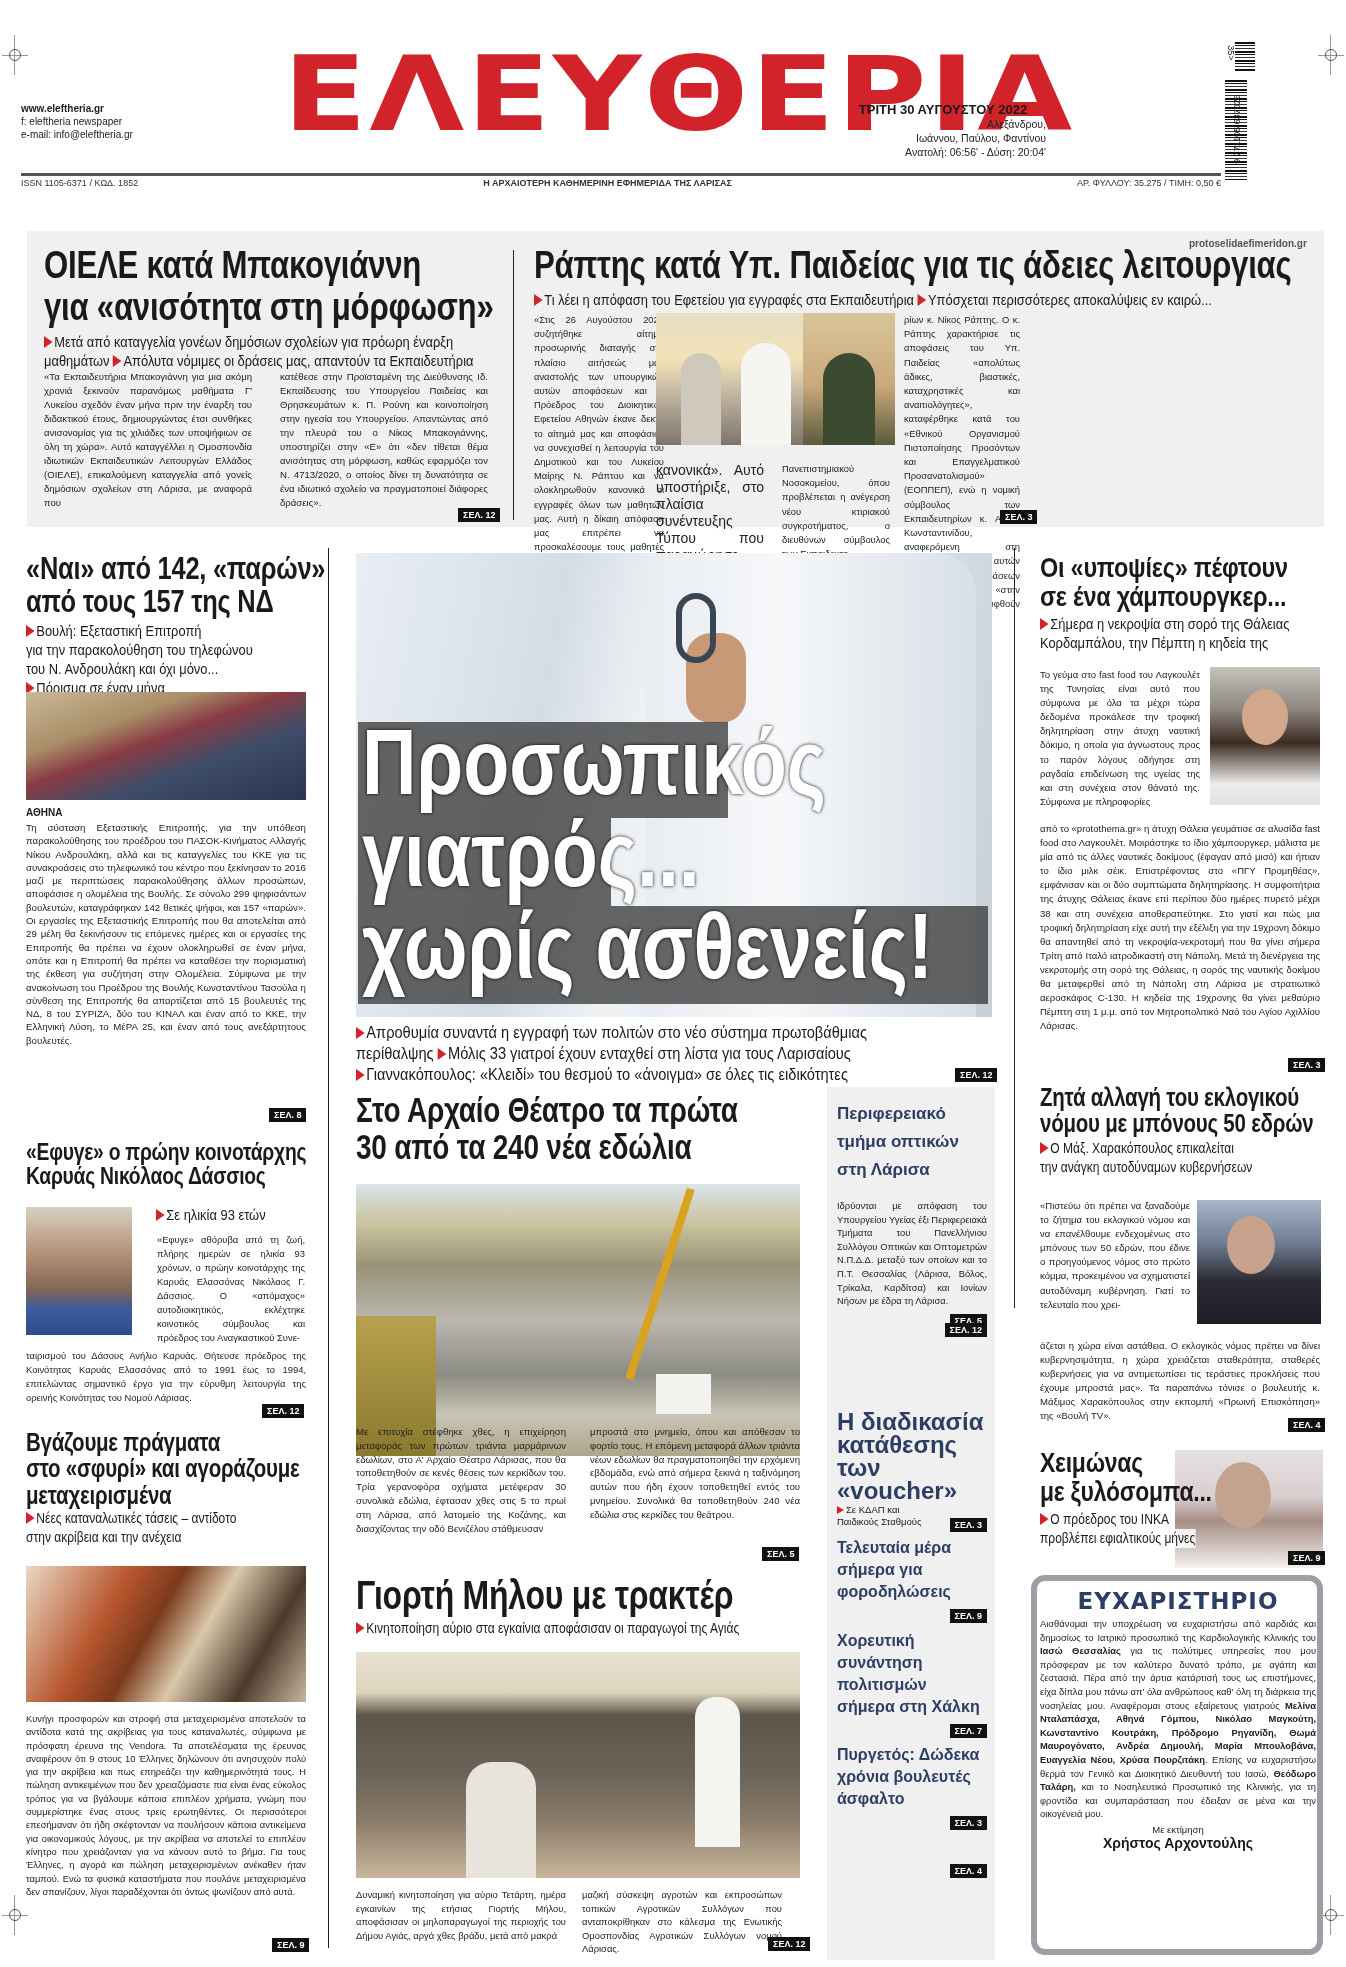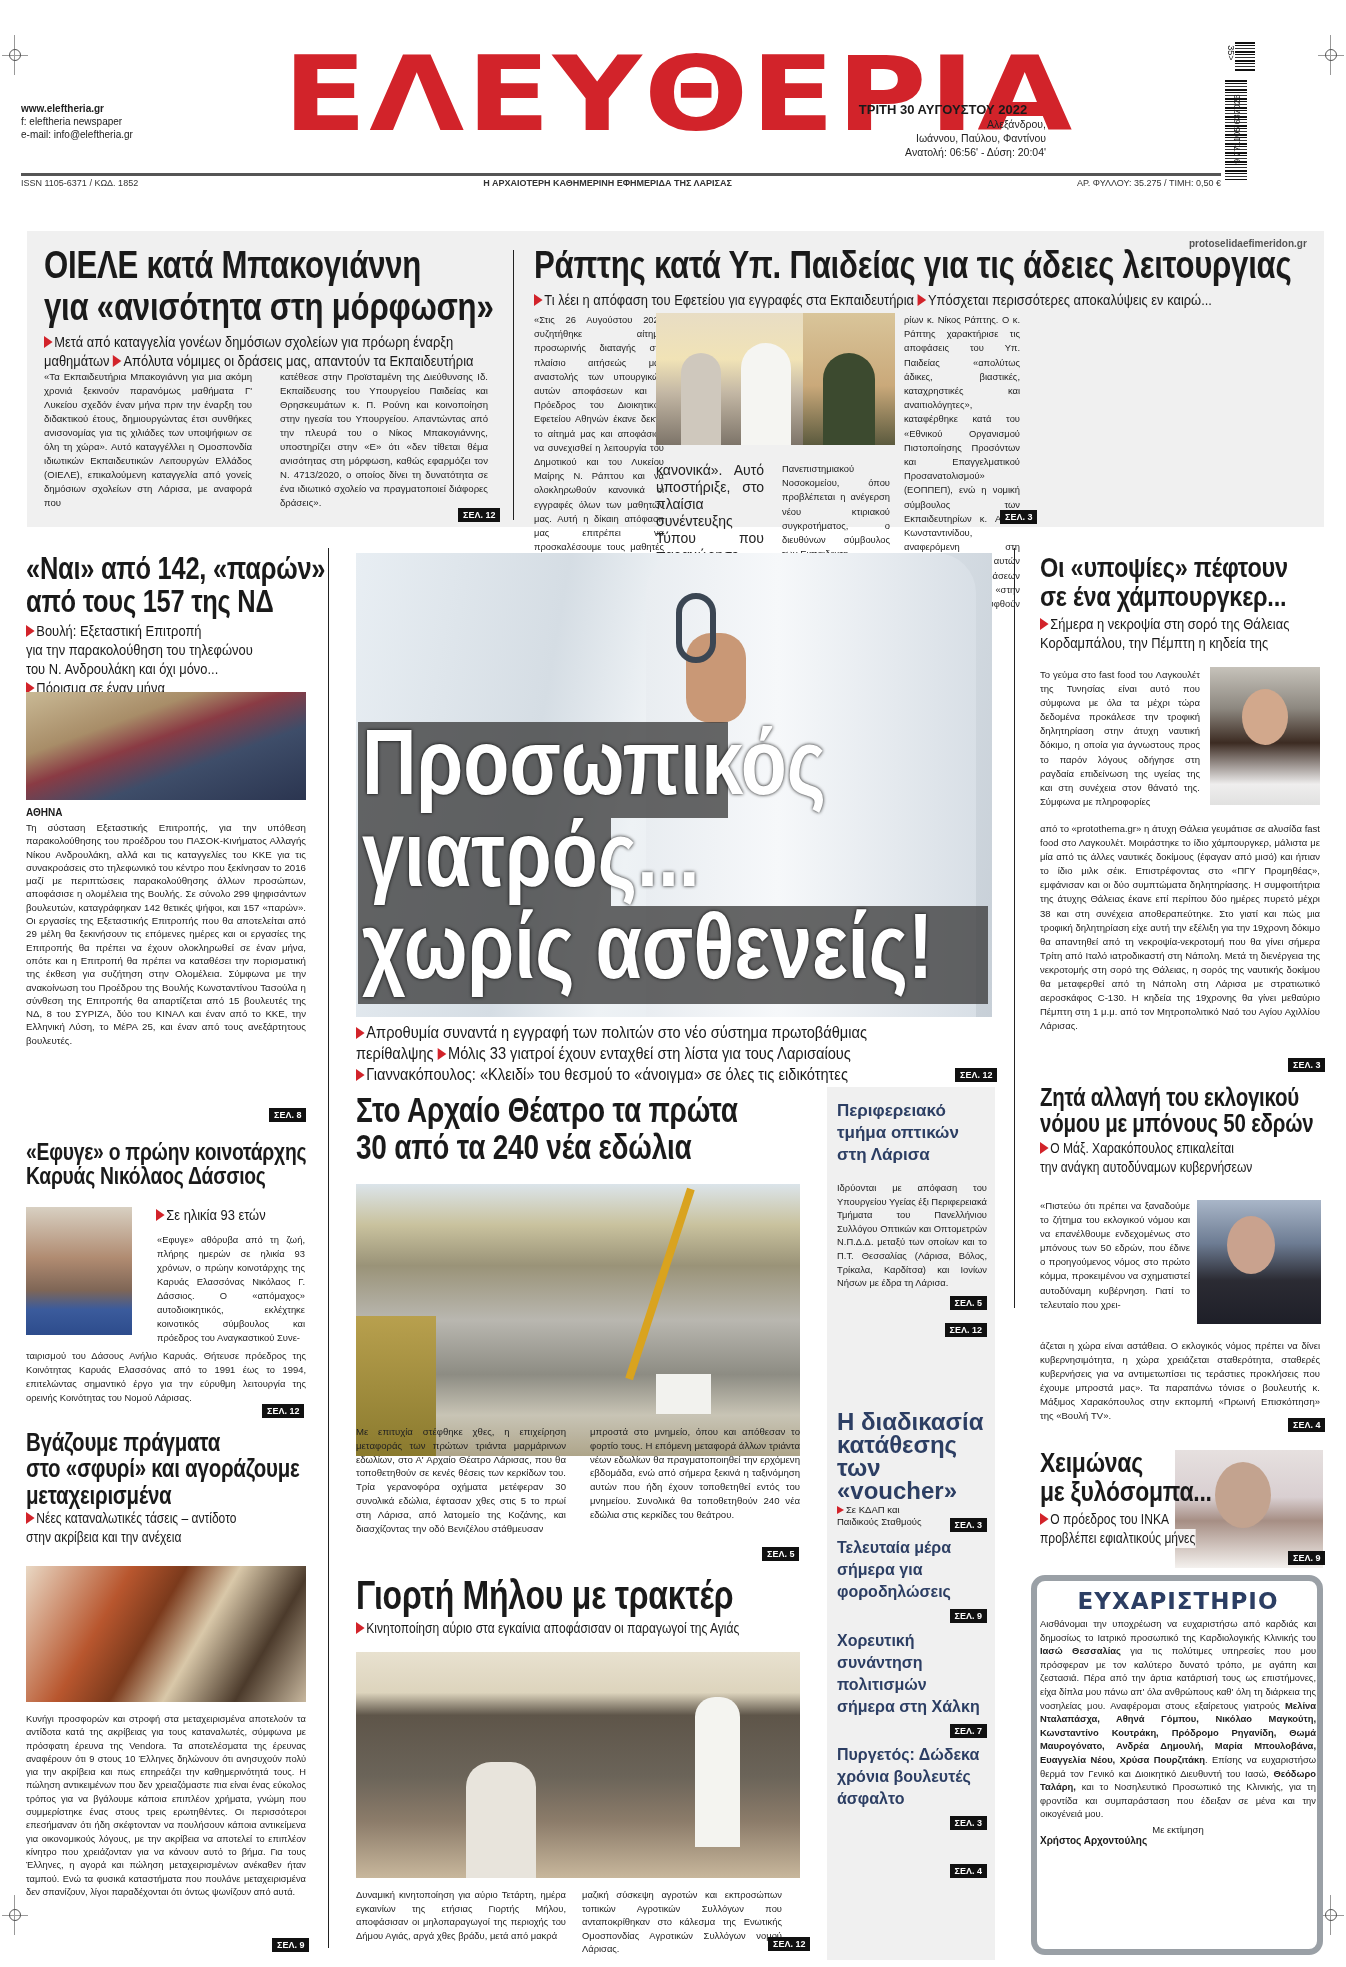--- a/index.html
+++ b/index.html
@@ -186,21 +186,21 @@
 <div class="abs photo" style="left:356px;top:1652px;width:444px;height:226px;background:linear-gradient(180deg,#e8e1cf 0%,#ddd4bd 18%,#5e5549 28%,#6b6459 55%,#8c7c6a 75%,#c8b79c 100%)">
   <div style="position:absolute;right:60px;top:45px;width:45px;height:150px;background:#f4f4f0;border-radius:20px 20px 0 0"></div>
   <div style="position:absolute;left:110px;top:110px;width:70px;height:116px;background:#e8e4dc;border-radius:25px 25px 0 0"></div>
 </div>
 <div class="abs body" style="left:356px;top:1888px;width:210px;font-size:9.4px;line-height:13.5px">Δυναμική κινητοποίηση για αύριο Τετάρτη, ημέρα εγκαινίων της ετήσιας Γιορτής Μήλου, αποφάσισαν οι μηλοπαραγωγοί της περιοχής του Δήμου Αγιάς, αργά χθες βράδυ, μετά από μακρά</div>
 <div class="abs body" style="left:582px;top:1888px;width:200px;font-size:9.4px;line-height:13.5px">μαζική σύσκεψη αγροτών και εκπροσώπων τοπικών Αγροτικών Συλλόγων που ανταποκρίθηκαν στο κάλεσμα της Ενωτικής Ομοσπονδίας Αγροτικών Συλλόγων νομού Λάρισας.</div>
 <div class="abs sel" style="left:768px;top:1937px">ΣΕΛ. 12</div>
 
 <div class="abs gray-box" style="left:827px;top:1087px;width:168px;height:873px"></div>
 <div class="abs" style="left:837px;top:1100px;width:150px">
-  <div class="blue" style="font-weight:bold;font-size:17px;line-height:22px">Περιφερειακό τμήμα οπτικών στη Λάρισα</div>
+  <div class="blue" style="font-weight:bold;font-size:17px;line-height:28px">Περιφερειακό τμήμα οπτικών στη Λάρισα</div>
   <div class="body" style="font-size:9.4px;line-height:13.6px;margin-top:15px">Ιδρύονται με απόφαση του Υπουργείου Υγείας έξι Περιφερειακά Τμήματα του Πανελλήνιου Συλλόγου Οπτικών και Οπτομετρών Ν.Π.Δ.Δ. μεταξύ των οποίων και το Π.Τ. Θεσσαλίας (Λάρισα, Βόλος, Τρίκαλα, Καρδίτσα) και Ιονίων Νήσων με έδρα τη Λάρισα.</div>
   <div style="text-align:right;margin-top:2px"><span class="sel">ΣΕΛ. 5</span></div>
 </div>
 <div class="abs" style="left:837px;top:1313px;width:150px">
   <div style="text-align:right;margin-top:6px"><span class="sel">ΣΕΛ. 12</span></div>
 </div>
 <div class="abs" style="left:837px;top:1410px;width:150px">
   <div class="blue" style="font-weight:bold;font-size:24px;line-height:23px">Η διαδικασία κατάθεσης των «voucher»</div>
   <div style="font-size:9.5px;line-height:12px;margin-top:2px;width:90px"><span class="tri" style="border-top-width:4px;border-bottom-width:4px;border-left-width:7px"></span><span>Σε ΚΔΑΠ και Παιδικούς Σταθμούς</span></div>
   <div style="text-align:right;margin-top:-14px"><span class="sel">ΣΕΛ. 3</span></div>
@@ -256,14 +256,14 @@
   <div class="sub" style="font-size:14px;margin-top:3px"><span class="tri"></span><span>Ο πρόεδρος του ΙΝΚΑ</span></div>
   <div class="sub" style="font-size:14px;background:rgba(255,255,255,.85);display:inline-block">προβλέπει εφιαλτικούς μήνες</div>
 </div>
 <div class="abs sel" style="left:1288px;top:1551px">ΣΕΛ. 9</div>
 
 <div class="abs" style="left:1031px;top:1575px;width:292px;height:380px;border:6px solid #9aa0a6;border-radius:14px;background:#fff"></div>
 <div class="abs" style="left:1040px;top:1588px;width:276px">
   <div style="text-align:center;font-family:'DejaVu Sans',sans-serif;font-weight:bold;font-size:23px;color:#2c3e63;letter-spacing:1px">ΕΥΧΑΡΙΣΤΗΡΙΟ</div>
   <div class="body" style="font-size:9.4px;line-height:13.6px;margin-top:3px"><span>Αισθάνομαι την υποχρέωση να ευχαριστήσω από καρδιάς και δημοσίως το Ιατρικό προσωπικό της Καρδιολογικής Κλινικής του </span><b>Ιασώ Θεσσαλίας</b><span> για τις πολύτιμες υπηρεσίες που μου πρόσφεραν με τον καλύτερο δυνατό τρόπο, με αγάπη και ζεστασιά. Πέρα από την άρτια κατάρτισή τους ως επιστήμονες, είχα δίπλα μου πάνω απ' όλα ανθρώπους καθ' όλη τη διάρκεια της νοσηλείας μου. Αναφέρομαι στους εξαίρετους γιατρούς </span><b>Μελίνα Νταλαπάσχα, Αθηνά Γόμπου, Νικόλαο Μαγκούτη, Κωνσταντίνο Κουτράκη, Πρόδρομο Ρηγανίδη, Θωμά Μαυρογόνατο, Ανδρέα Δημουλή, Μαρία Μπουλοβάνα, Ευαγγελία Νέου, Χρύσα Πουρζιτάκη</b><span>. Επίσης να ευχαριστήσω θερμά τον Γενικό και Διοικητικό Διευθυντή του Ιασώ, </span><b>Θεόδωρο Ταλάρη,</b><span> και το Νοσηλευτικό Προσωπικό της Κλινικής, για τη φροντίδα και συμπαράσταση που έδειξαν σε μένα και την οικογένειά μου.</span></div>
   <div style="text-align:center;font-size:9.5px;margin-top:3px">Με εκτίμηση</div>
-  <div style="font-size:10px;font-weight:bold">Χρήστος Αρχοντούλης</div>
+  <div style="text-align:center;font-size:14px;font-weight:bold">Χρήστος Αρχοντούλης</div>
 </div>
 
 </body></html>

